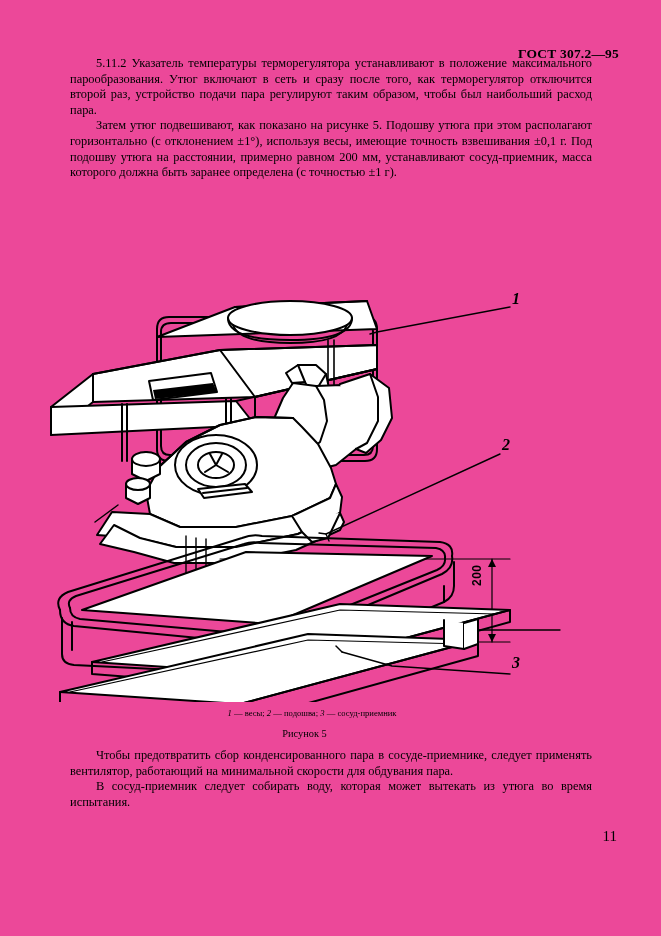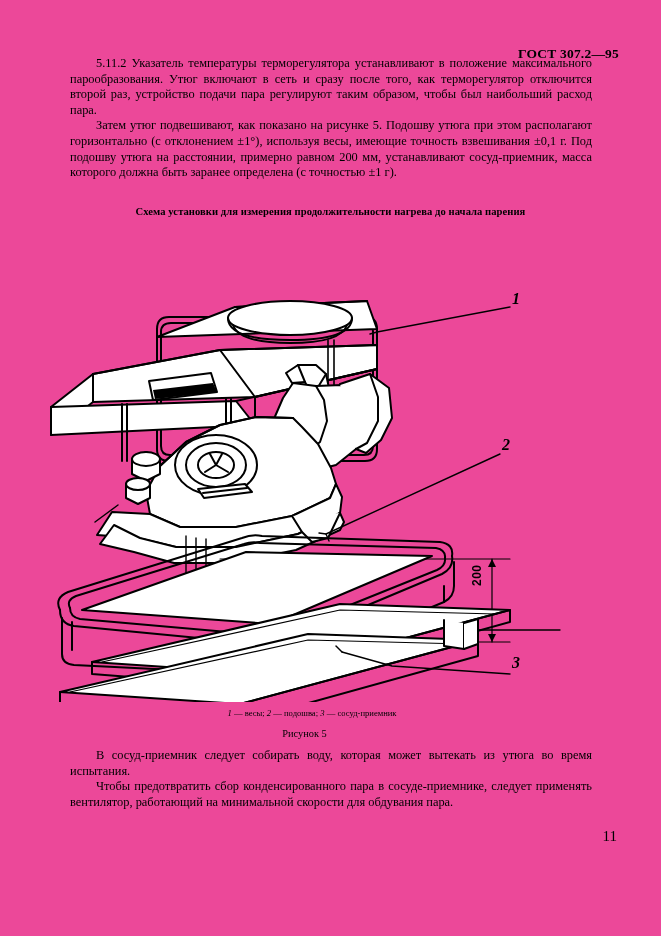--- a/index.html
+++ b/index.html
@@ -104,21 +104,20 @@
 
 <div class="page">
 
   <div class="header">ГОСТ 307.2—95</div>
 
   <div class="body-text" id="para-top">
     <p>5.11.2 Указатель температуры терморегулятора устанавливают в положение максимального парообразования. Утюг включают в сеть и сразу после того, как терморегулятор отключится второй раз, устройство подачи пара регулируют таким образом, чтобы был наибольший расход пара.</p>
     <p>Затем утюг подвешивают, как показано на рисунке 5. Подошву утюга при этом располагают горизонтально (с отклонением ±1°), используя весы, имеющие точность взвешивания ±0,1 г. Под подошву утюга на расстоянии, примерно равном 200 мм, устанавливают сосуд-приемник, масса которого должна быть заранее определена (с точностью ±1 г).</p>
   </div>
 
-  <div class="fig-title">Схема установки для измерения продолжительности нагрева до начала парения</div>
 
   <div class="figure">
     <svg width="580" height="480" viewBox="0 0 580 480" xmlns="http://www.w3.org/2000/svg" fill="none" stroke="#000000" stroke-width="2" stroke-linecap="round" stroke-linejoin="round">
 
       <path d="M117 107 q0 -12 12 -12 L325 95 q12 0 12 12"></path>
       <path d="M121 110 q0 -9 10 -9 L324 101 q9 0 9 9"></path>
       <path d="M117 107 L117 227 q0 12 12 12 L325 239 q12 0 12 -12 L337 107"></path>
       <path d="M121 110 L121 224 q0 9 9 9 L324 233 q9 0 9 -9 L333 110"></path>
 
       <path d="M195 85 L327 79 L337 107 L117 115 Z" fill="#ffffff"></path>
@@ -247,19 +246,19 @@
     <div class="dimtext" style="position:absolute; left:430px; top:364px; transform:rotate(-90deg); transform-origin:left top;">200</div>
   </div>
 
   <div class="fig-legend">
     <span><span>1</span><span class="desc"> — </span><span class="desc">весы; </span></span><span><span>2</span><span class="desc"> — </span><span class="desc">подошва; </span></span><span><span>3</span><span class="desc"> — </span><span class="desc">сосуд-приемник</span></span>
   </div>
 
   <div class="fig-number">Рисунок 5</div>
 
   <div class="body-text" id="para-bottom">
+    <p>Чтобы предотвратить сбор конденсированного пара в сосуде-приемнике, следует применять вентилятор, работающий на минимальной скорости для обдувания пара.</p>
     <p>В сосуд-приемник следует собирать воду, которая может вытекать из утюга во время испытания.</p>
-    <p>Чтобы предотвратить сбор конденсированного пара в сосуде-приемнике, следует применять вентилятор, работающий на минимальной скорости для обдувания пара.</p>
   </div>
 
   <div class="page-number">11</div>
 
 </div>
 
 </body></html>

